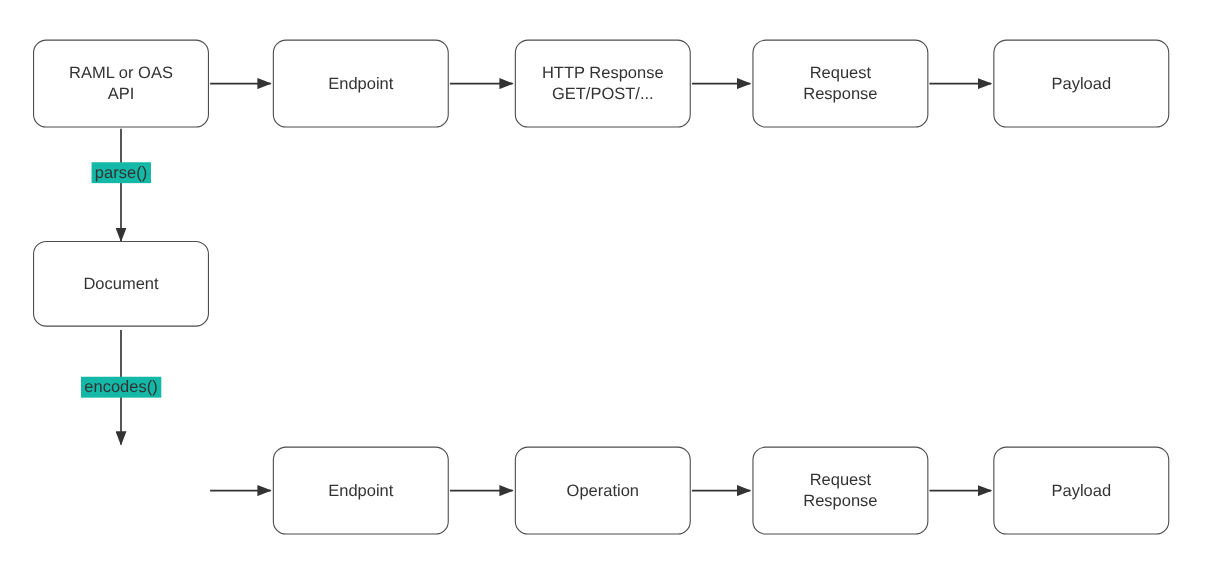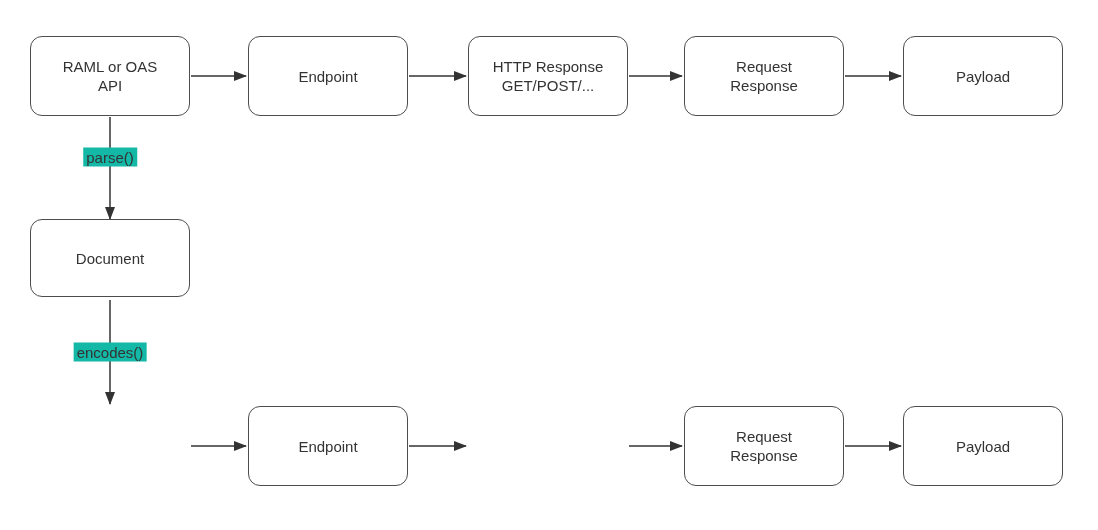--- a/index.html
+++ b/index.html
@@ -94,20 +94,21 @@
   <div class="node n-endpoint-top">Endpoint</div>
   <div class="node n-http">HTTP Response
 GET/POST/...</div>
   <div class="node n-reqres-top">Request
 Response</div>
   <div class="node n-payload-top">Payload</div>
 
   <div class="node n-document">Document</div>
 
   <div class="node n-endpoint-bot">Endpoint</div>
+  <div class="node n-operation">Operation</div>
   <div class="node n-reqres-bot">Request
 Response</div>
   <div class="node n-payload-bot">Payload</div>
 
   <span class="edge-label l-parse">parse()</span>
   <span class="edge-label l-encodes">encodes()</span>
 
 </div>
 
 </body></html>

